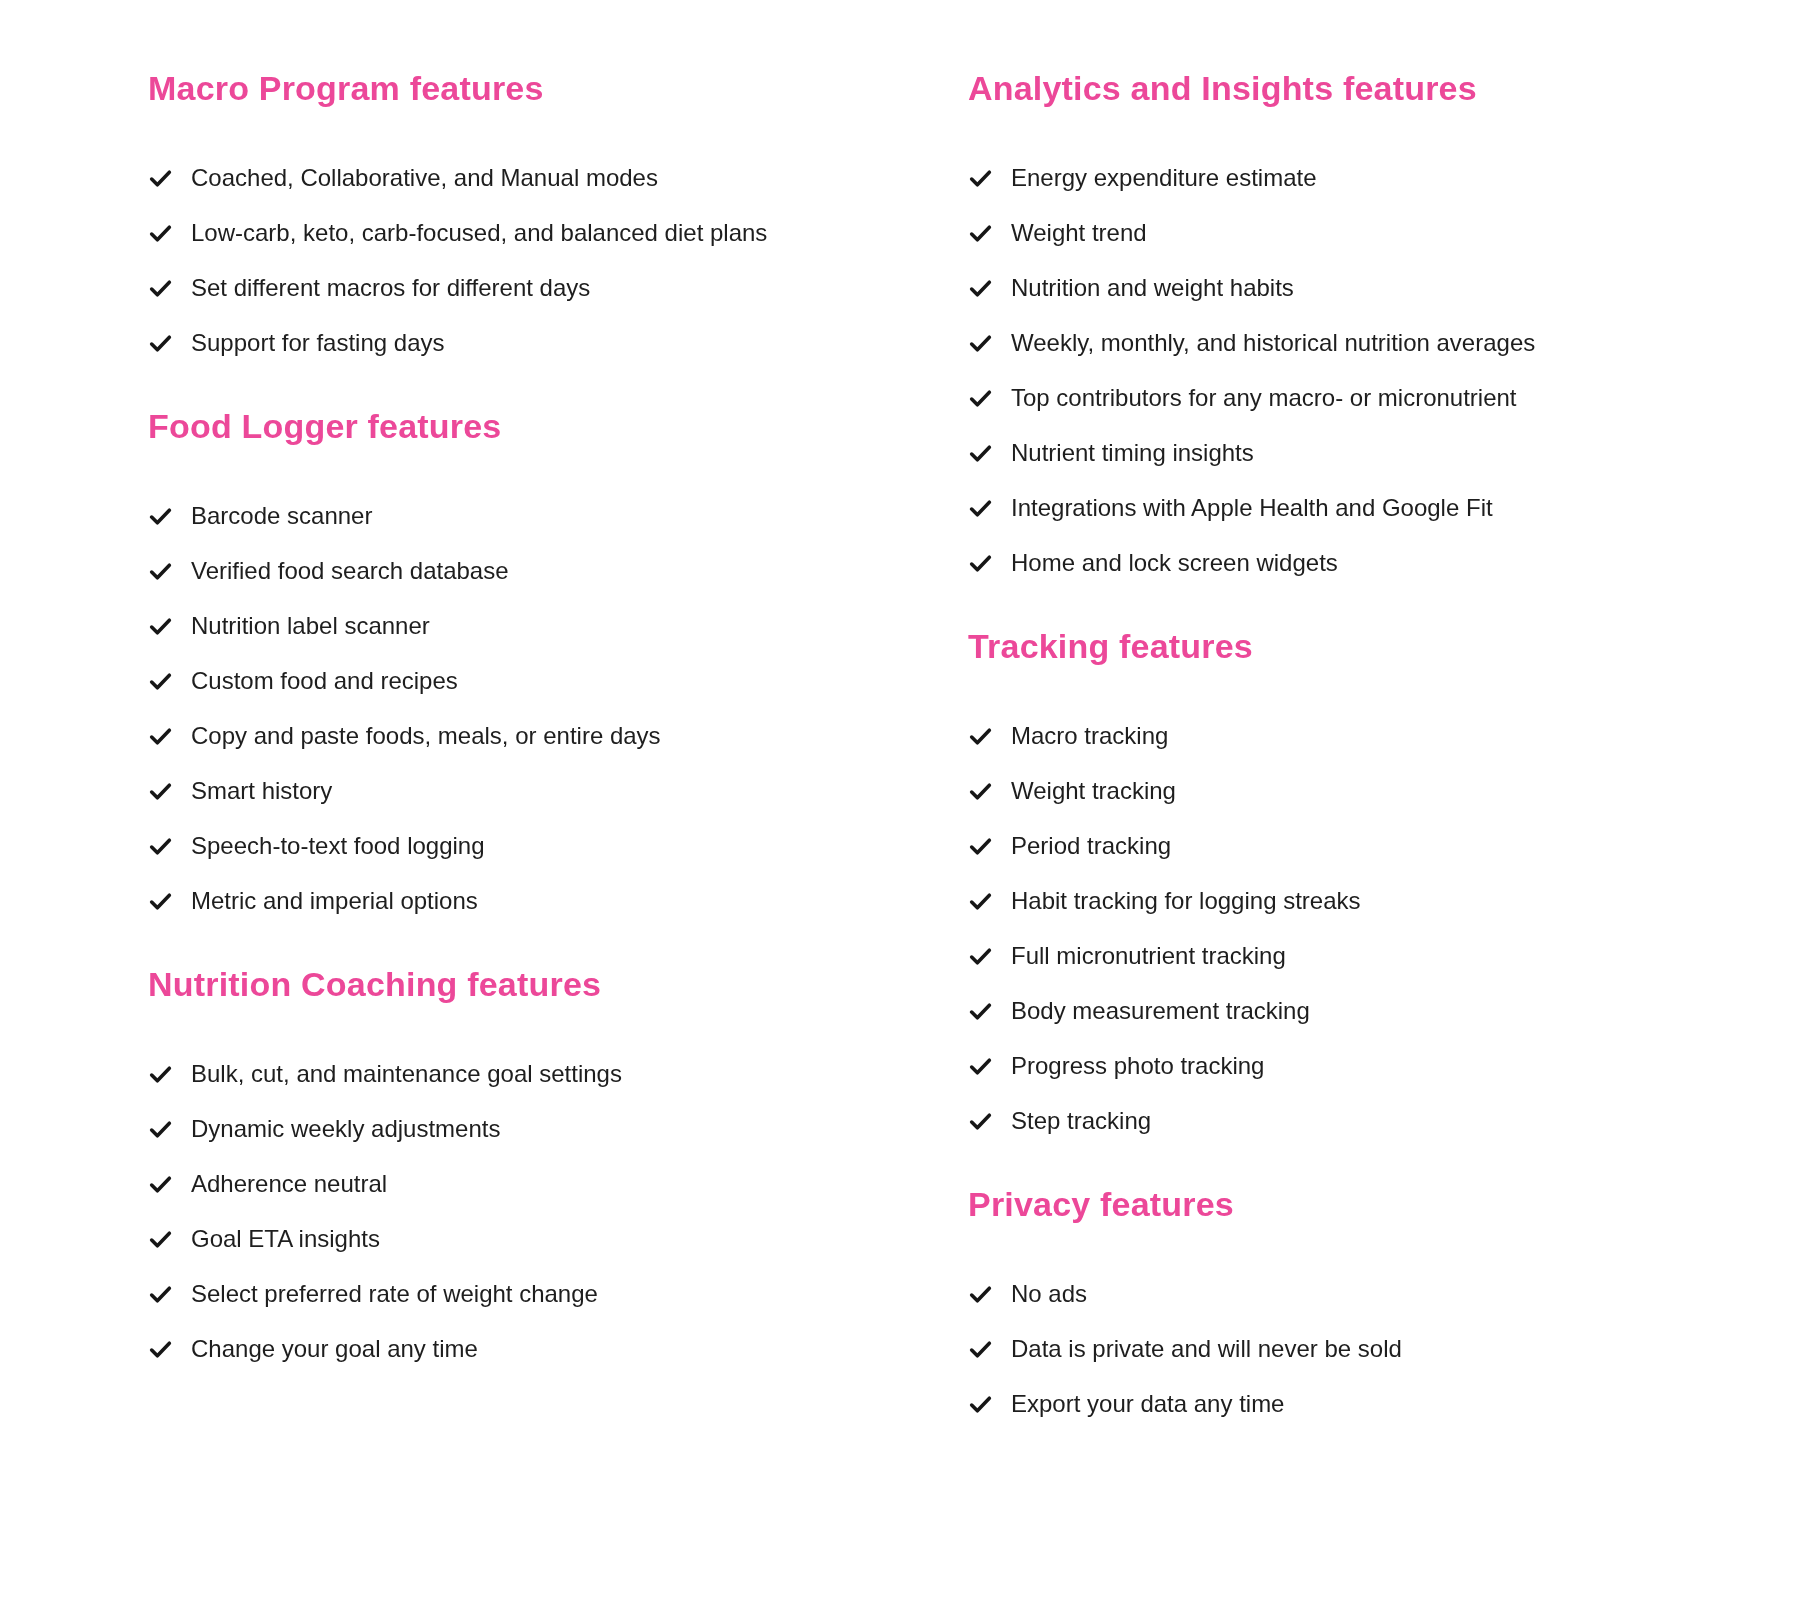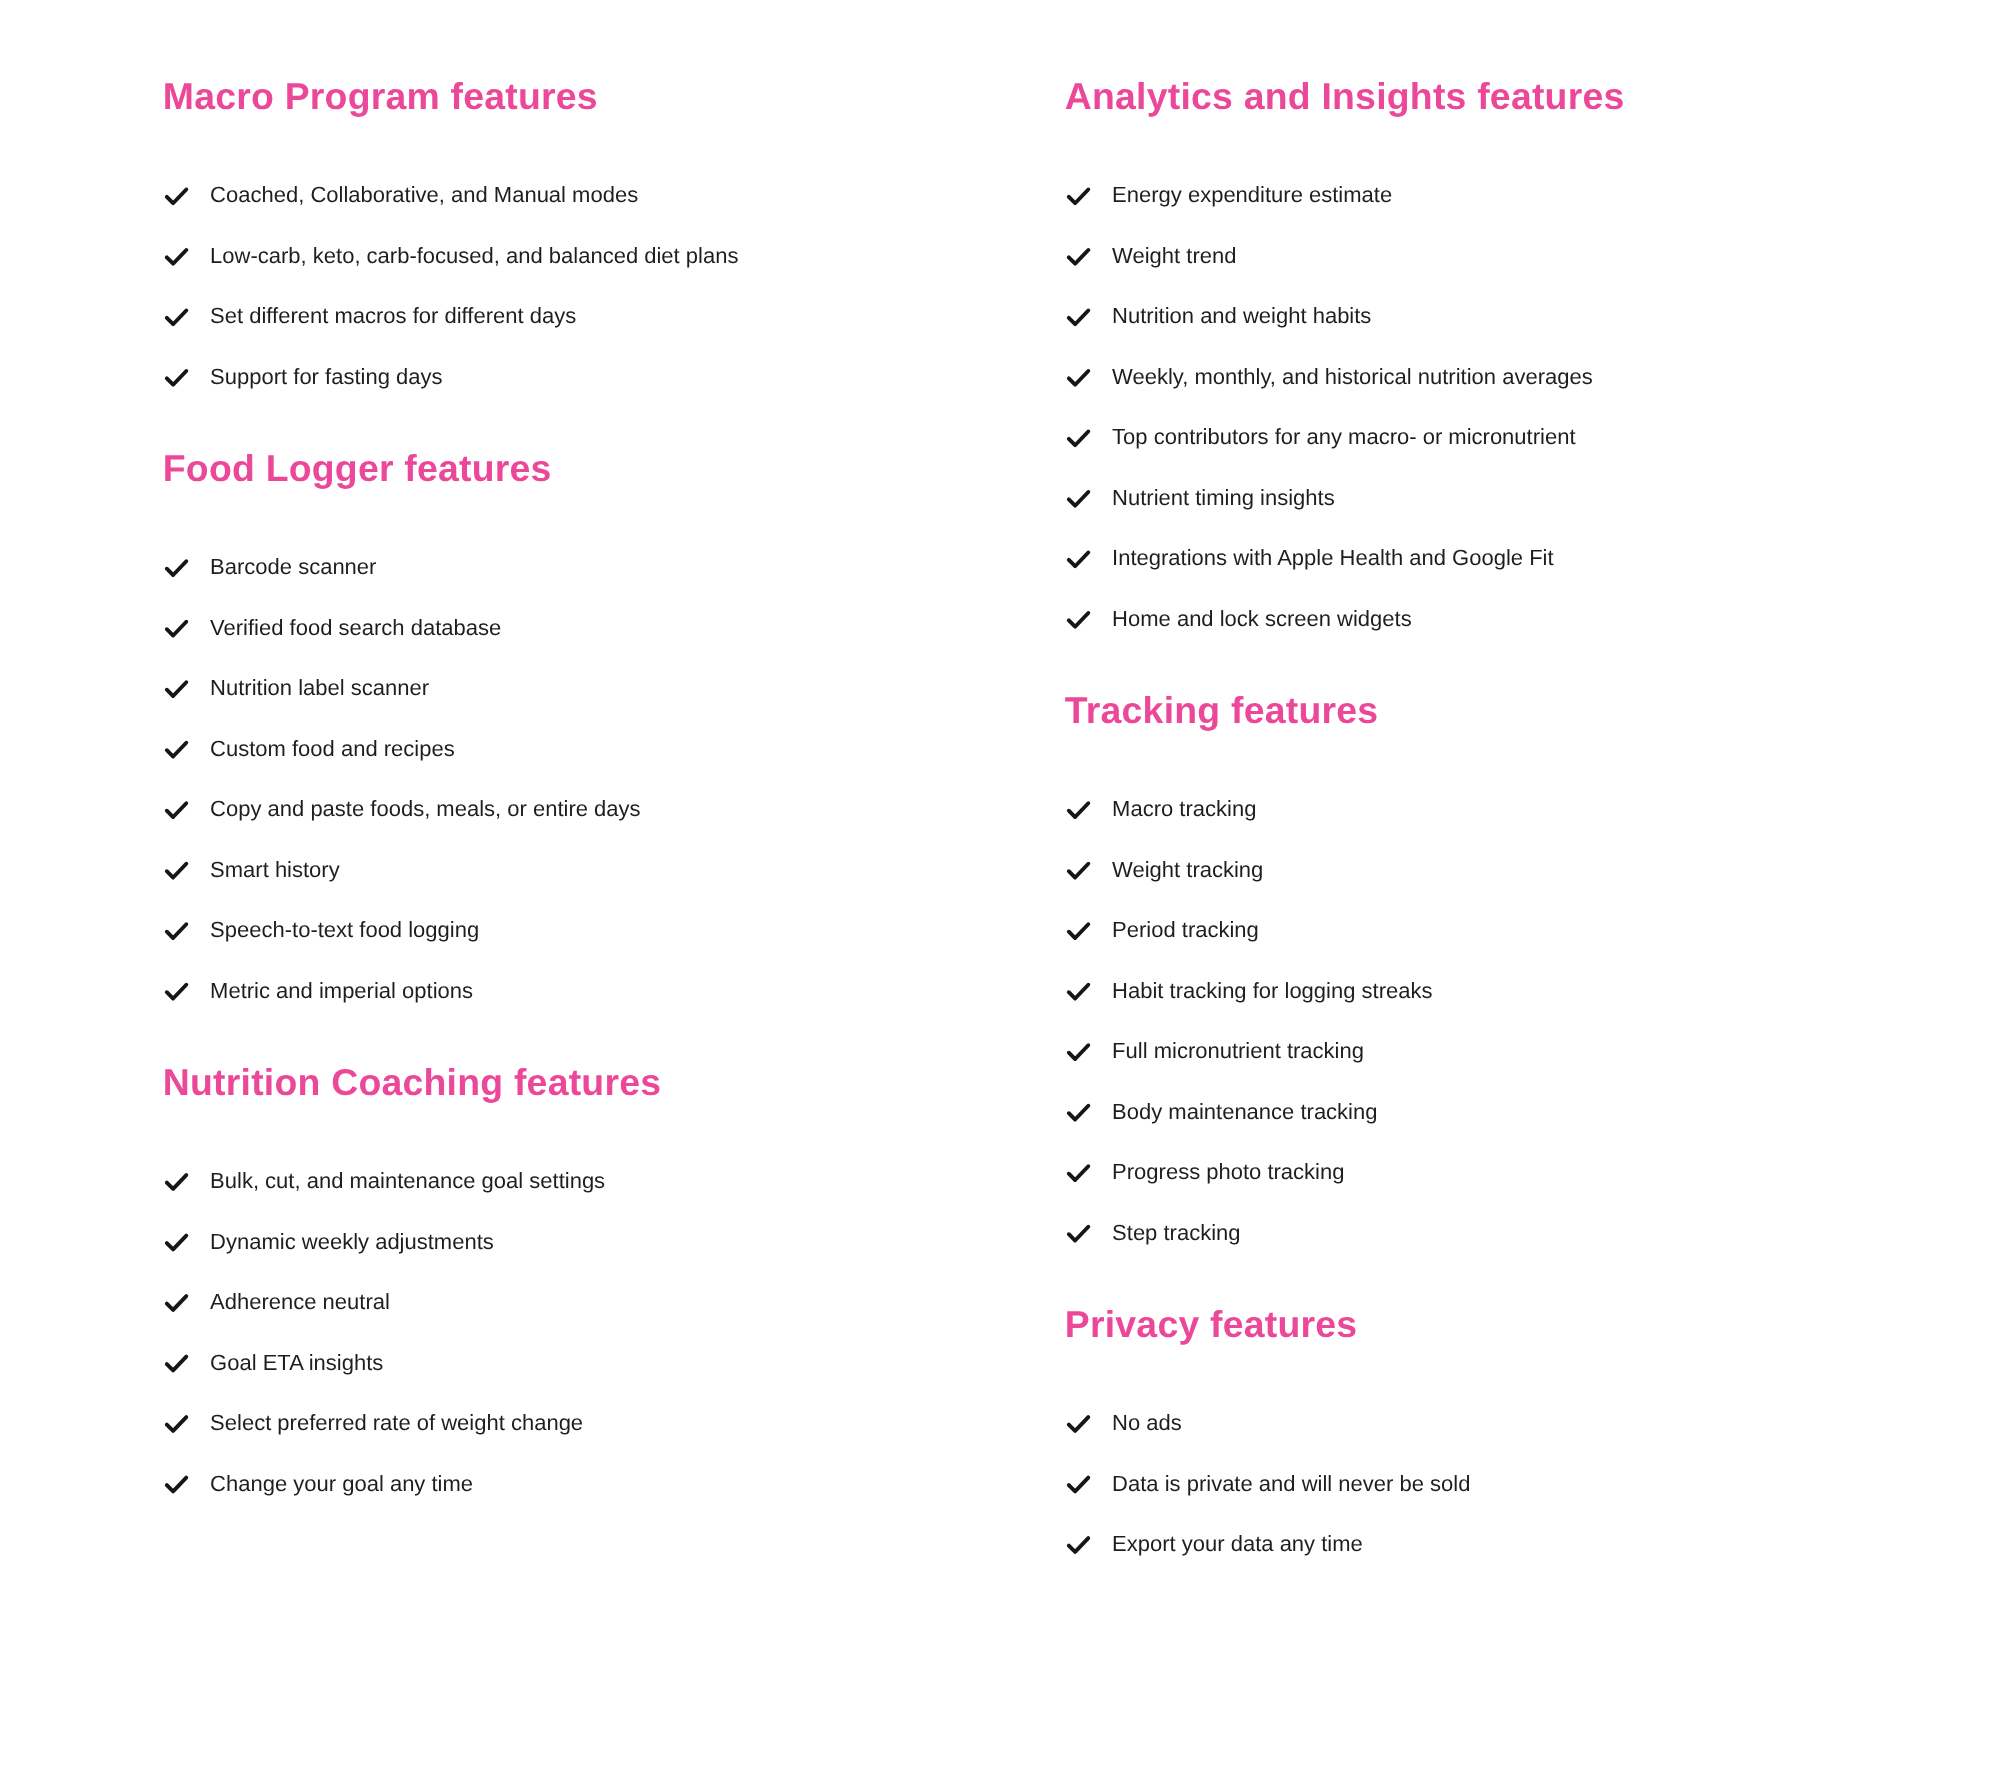--- a/index.html
+++ b/index.html
@@ -35,21 +35,21 @@
   }
   ul.feature-list {
     list-style: none;
     margin: 0;
     padding: 0;
   }
   ul.feature-list li.feature-item {
     display: flex;
     align-items: flex-start;
     margin: 0 0 25px 0;
-    font-size: 20px;
+    font-size: 24px;
     line-height: 30px;
     font-weight: 400;
     color: #1e1e1e;
   }
   .check {
     flex: 0 0 auto;
     width: 25px;
     height: 25px;
     margin-top: 3px;
     margin-right: 18px;
@@ -381,21 +381,21 @@
             </span>
             <span class="item-label">Full micronutrient tracking</span>
           </li>
 
           <li class="feature-item">
             <span class="check">
               <svg viewBox="0 0 24 24" aria-hidden="true">
                 <path d="M3.5 12.5 L9 18 L20.5 6" fill="none" stroke="currentColor" stroke-width="3.4" stroke-linecap="round" stroke-linejoin="round"></path>
               </svg>
             </span>
-            <span class="item-label">Body maintenance tracking</span>
+            <span class="item-label">Body measurement tracking</span>
           </li>
 
           <li class="feature-item">
             <span class="check">
               <svg viewBox="0 0 24 24" aria-hidden="true">
                 <path d="M3.5 12.5 L9 18 L20.5 6" fill="none" stroke="currentColor" stroke-width="3.4" stroke-linecap="round" stroke-linejoin="round"></path>
               </svg>
             </span>
             <span class="item-label">Progress photo tracking</span>
           </li>

